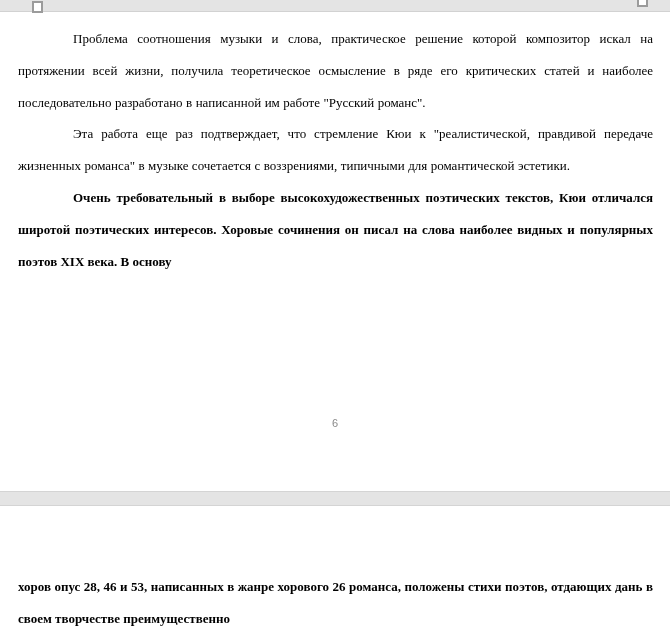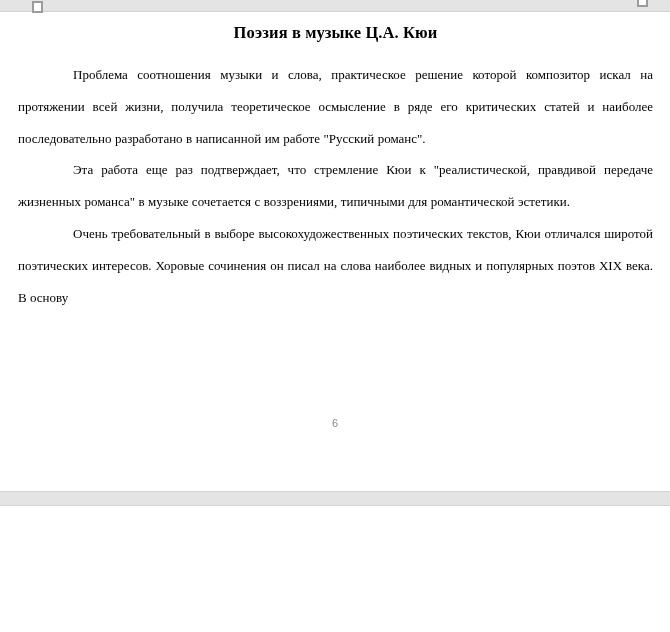--- a/index.html
+++ b/index.html
@@ -91,20 +91,21 @@
     margin: 0;
     font-size: 13px;
     line-height: 31.8px;
     text-align: justify;
     text-indent: 55px;
     text-justify: inter-word;
     word-spacing: 0.2px;
   }
   p.para.tight {
     word-spacing: 0;
+    font-weight: bold;
   }
   p.para.no-indent {
     text-indent: 0;
   }
 
   .page-number {
     position: absolute;
     left: 0;
     top: 404px;
     width: 670px;
@@ -119,28 +120,32 @@
 
 <div class="viewer">
 
   <div class="top-band">
     <div class="margin-marker left"></div>
     <div class="margin-marker right"></div>
   </div>
 
   <div class="page page-one">
     <div class="body-area">
-      <h1 class="doc-title">Поэзия в музыке Ц.А. Кюи</h1>
 
       <p class="para">Проблема соотношения музыки и слова, практическое решение которой композитор искал на протяжении всей жизни, получила теоретическое осмысление в ряде его критических статей и наиболее последовательно разработано в написанной им работе "Русский романс".</p>
 
       <p class="para">Эта работа еще раз подтверждает, что стремление Кюи к "реалистической, правдивой передаче жизненных романса" в музыке сочетается с воззрениями, типичными для романтической эстетики.</p>
 
       <p class="para tight">Очень требовательный в выборе высокохудожественных поэтических текстов, Кюи отличался широтой поэтических интересов. Хоровые сочинения он писал на слова наиболее видных и популярных поэтов XIX века. В основу</p>
     </div>
 
     <div class="page-number">6</div>
   </div>
 
   <div class="page-gap"></div>
 
+  <div class="page page-two">
+    <div class="body-area">
+      <p class="para tight no-indent">хоров опус 28, 46 и 53, написанных в жанре хорового 26 романса, положены стихи поэтов, отдающих дань в своем творчестве преимущественно</p>
+    </div>
+  </div>
 
 </div>
 
 </body></html>

